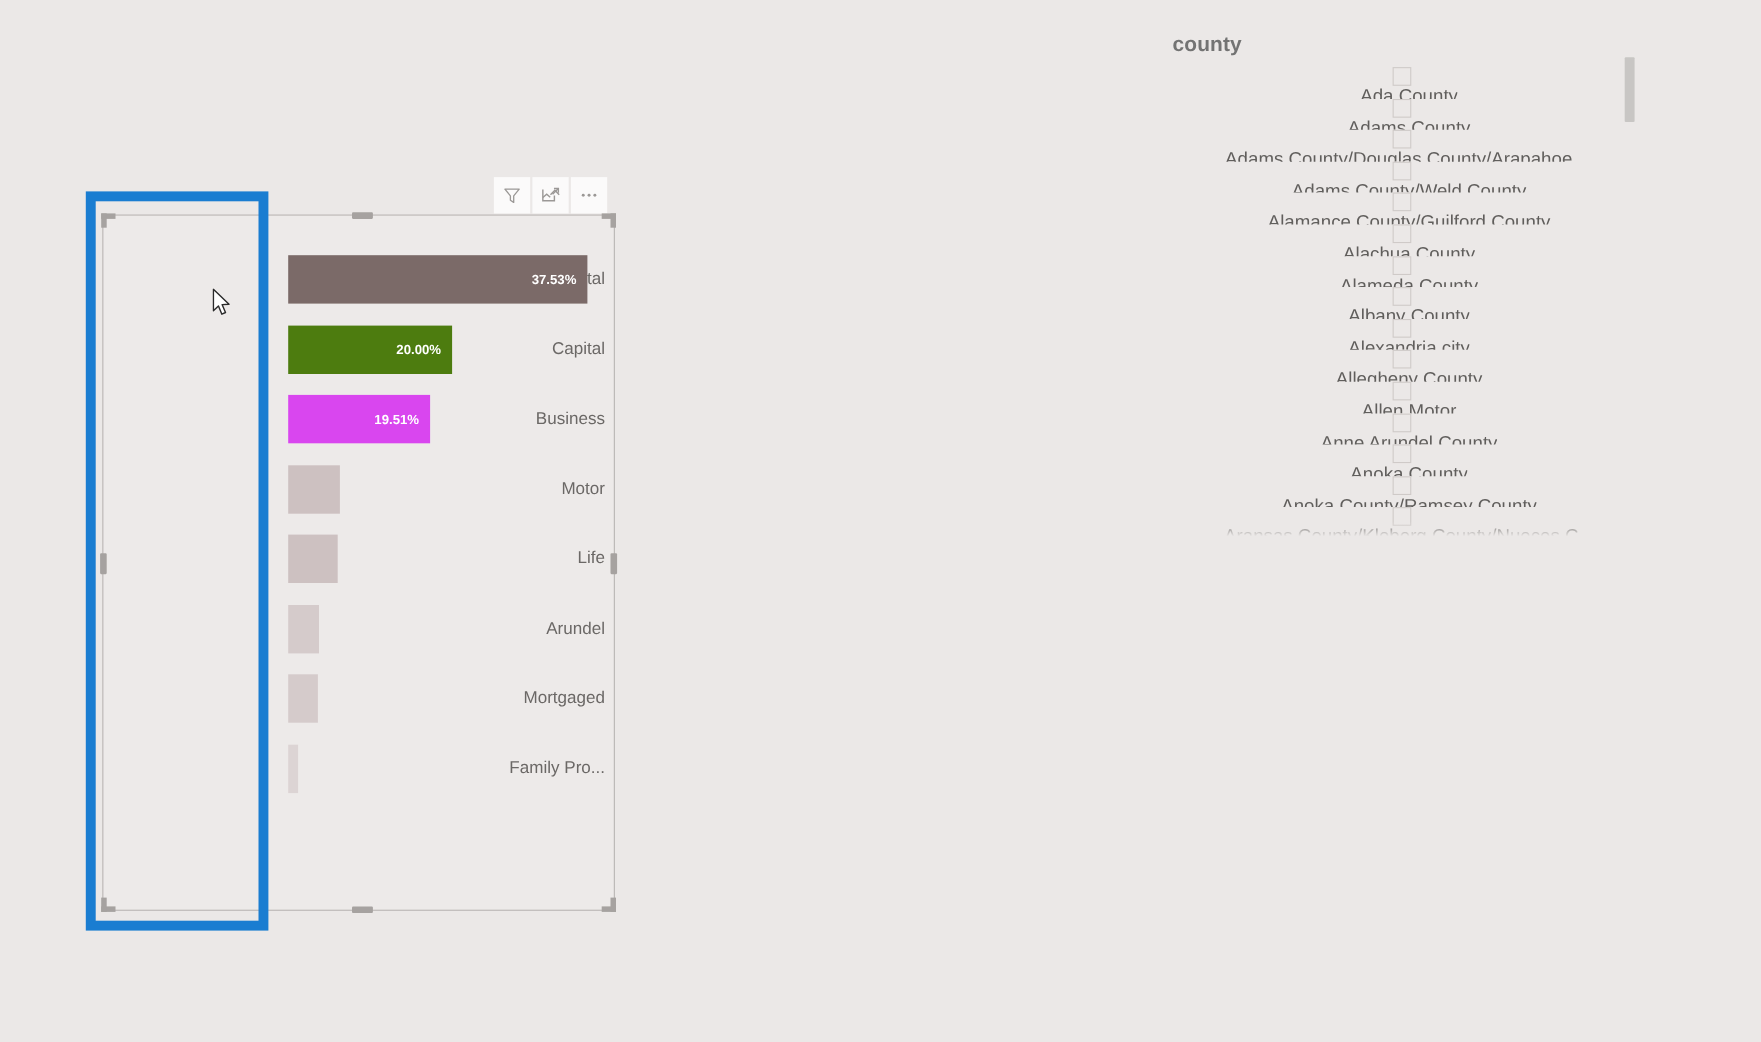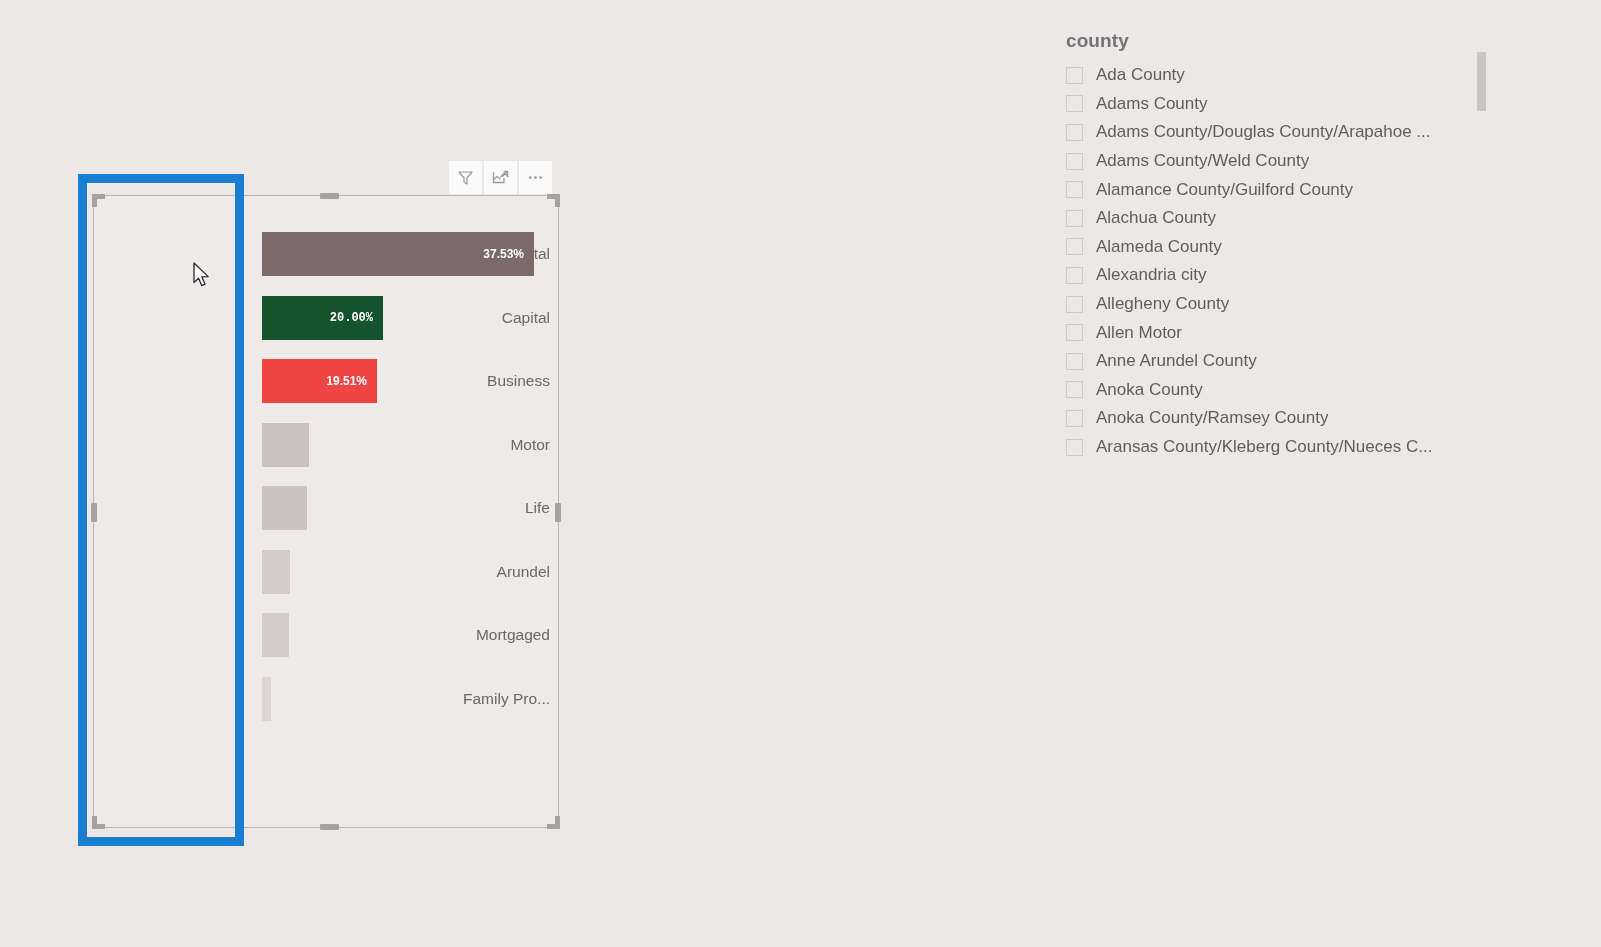--- a/index.html
+++ b/index.html
@@ -103,20 +103,21 @@
     left: 1066px; top: 30px;
     width: 430px; height: 450px;
   }
   #slicer-title {
     font-size: 19px; font-weight: bold; color: #737373;
     margin-bottom: 9px; letter-spacing: .1px;
   }
   .slicer-item {
     display: flex; align-items: center;
     height: 28.6px;
+    flex-direction: column;
   }
   .slicer-checkbox {
     width: 17px; height: 17px;
     border: 1.4px solid #cfcac8;
     background: #EBE8E7;
     flex: none;
     margin-right: 13px;
   }
   .slicer-label {
     font-size: 17px; color: #605e5c;
@@ -182,27 +183,27 @@
   <div id="chart-visual">
     <div id="plot">
         <div class="bar-row" style="top: 36px; height: 44px;">
           <div class="cat-label" style="top: 50%; transform: translateY(-50%);">Capital</div>
           <div class="bar" style="width: 272px; background: rgb(123, 106, 104);">
             <span class="bar-value">37.53%</span>
           </div>
         </div>
         <div class="bar-row" style="top: 99.5px; height: 44px;">
           <div class="cat-label" style="top: 50%; transform: translateY(-50%);">Capital</div>
-          <div class="bar" style="width: 121px; background: #14532d; font-family: Liberation Mono, monospace;">
+          <div class="bar" style="width: 149px; background: #4d7c0f;">
             <span class="bar-value">20.00%</span>
           </div>
         </div>
         <div class="bar-row" style="top: 163px; height: 44px;">
           <div class="cat-label" style="top: 50%; transform: translateY(-50%);">Business</div>
-          <div class="bar" style="width: 115px; background: #ef4444;">
+          <div class="bar" style="width: 129px; background: #d946ef;">
             <span class="bar-value">19.51%</span>
           </div>
         </div>
         <div class="bar-row" style="top: 226.5px; height: 44px;">
           <div class="cat-label" style="top: 50%; transform: translateY(-50%);">Motor</div>
           <div class="bar" style="width: 47.109px; background: rgb(205, 193, 193);"></div>
         </div>
         <div class="bar-row" style="top: 290px; height: 44px;">
           <div class="cat-label" style="top: 50%; transform: translateY(-50%);">Life</div>
           <div class="bar" style="width: 44.9347px; background: rgb(205, 193, 193);"></div>
@@ -265,20 +266,24 @@
         <div class="slicer-item">
           <span class="slicer-checkbox"></span>
           <span class="slicer-label">Alachua County</span>
         </div>
         <div class="slicer-item">
           <span class="slicer-checkbox"></span>
           <span class="slicer-label">Alameda County</span>
         </div>
         <div class="slicer-item">
           <span class="slicer-checkbox"></span>
+          <span class="slicer-label">Albany County</span>
+        </div>
+        <div class="slicer-item">
+          <span class="slicer-checkbox"></span>
           <span class="slicer-label">Alexandria city</span>
         </div>
         <div class="slicer-item">
           <span class="slicer-checkbox"></span>
           <span class="slicer-label">Allegheny County</span>
         </div>
         <div class="slicer-item">
           <span class="slicer-checkbox"></span>
           <span class="slicer-label">Allen Motor</span>
         </div>

